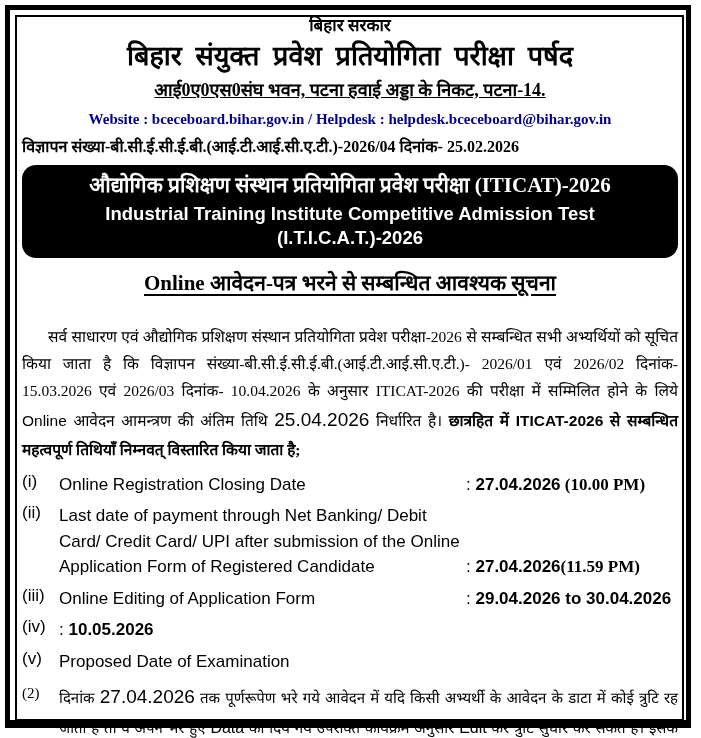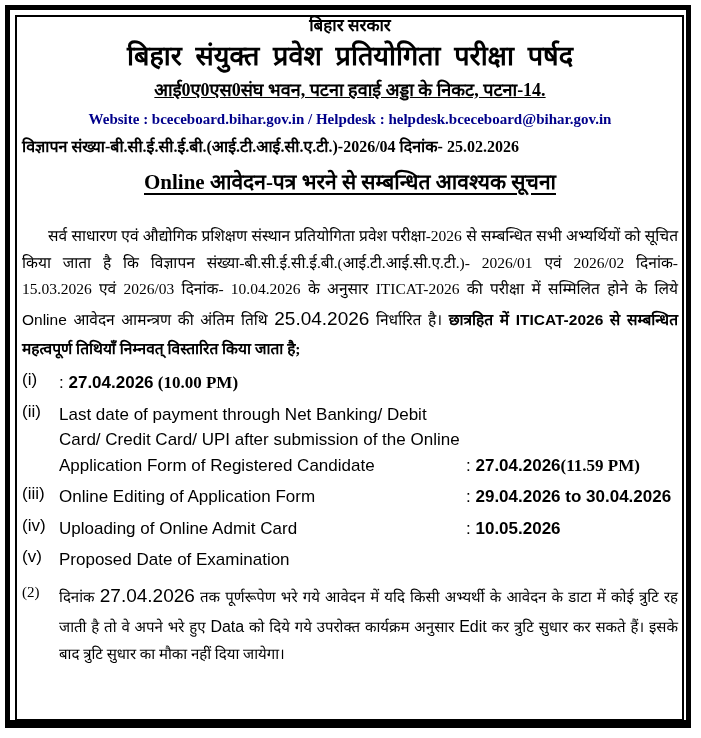--- a/index.html
+++ b/index.html
@@ -68,47 +68,51 @@
   <div class="govt dev">बिहार सरकार</div>
 
   <div class="board dev">बिहार संयुक्त प्रवेश प्रतियोगिता परीक्षा पर्षद</div>
 
   <div class="address dev">आई0ए0एस0संघ भवन, पटना हवाई अड्डा के निकट, पटना-14.</div>
 
   <div class="website">Website : bceceboard.bihar.gov.in / Helpdesk : helpdesk.bceceboard@bihar.gov.in</div>
 
   <div class="advert dev">विज्ञापन संख्या-बी.सी.ई.सी.ई.बी.(आई.टी.आई.सी.ए.टी.)-2026/04 दिनांक- 25.02.2026</div>
 
+  <div class="title-box">
+    <div class="title-hindi dev">औद्योगिक प्रशिक्षण संस्थान प्रतियोगिता प्रवेश परीक्षा (ITICAT)-2026</div>
+    <div class="title-english">Industrial Training Institute Competitive Admission Test (I.T.I.C.A.T.)-2026</div>
+  </div>
 
   <div class="subject dev">Online आवेदन-पत्र भरने से सम्बन्धित आवश्यक सूचना</div>
 
   <div class="intro dev"><span>सर्व साधारण एवं औद्योगिक प्रशिक्षण संस्थान प्रतियोगिता प्रवेश परीक्षा-2026 से सम्बन्धित सभी अभ्यर्थियों को सूचित किया जाता है कि विज्ञापन संख्या-बी.सी.ई.सी.ई.बी.(आई.टी.आई.सी.ए.टी.)- 2026/01 एवं 2026/02 दिनांक- 15.03.2026 एवं 2026/03 दिनांक- 10.04.2026 के अनुसार ITICAT-2026 की परीक्षा में सम्मिलित होने के लिये </span><span class="sans">Online</span><span> आवेदन आमन्त्रण की अंतिम तिथि </span><span class="sans-big">25.04.2026</span><span> निर्धारित है। </span><span class="b">छात्रहित में </span><span class="sans b">ITICAT-2026</span><span class="b"> से सम्बन्धित महत्वपूर्ण तिथियाँ निम्नवत् विस्तारित किया जाता है;</span></div>
 
   <div class="schedule">
 
     <div class="sch-row">
       <span class="sch-num">(i)</span>
+      <span class="sch-label">Online Registration Closing Date</span>
       <span class="sch-value"><span>:</span> <span class="sch-date">27.04.2026</span><span class="sch-suffix"> (10.00 PM)</span></span>
     </div>
 
     <div class="sch-row">
       <span class="sch-num">(ii)</span>
       <span class="sch-label">Last date of payment through Net Banking/ Debit Card/ Credit Card/ UPI after submission of the Online Application Form of Registered Candidate</span>
       <span class="sch-value"><span>:</span> <span class="sch-date">27.04.2026</span><span class="sch-suffix">(11.59 PM)</span></span>
     </div>
 
     <div class="sch-row">
       <span class="sch-num">(iii)</span>
       <span class="sch-label">Online Editing of Application Form</span>
       <span class="sch-value"><span>:</span> <span class="sch-date">29.04.2026 to 30.04.2026</span><span class="sch-suffix"></span></span>
     </div>
 
     <div class="sch-row">
       <span class="sch-num">(iv)</span>
-      <span class="sch-label">Uploading of Online Admit Card</span>
       <span class="sch-value"><span>:</span> <span class="sch-date">10.05.2026</span><span class="sch-suffix"></span></span>
     </div>
 
     <div class="sch-row">
       <span class="sch-num">(v)</span>
       <span class="sch-label">Proposed Date of Examination</span>
     </div>
 
   </div>
 

